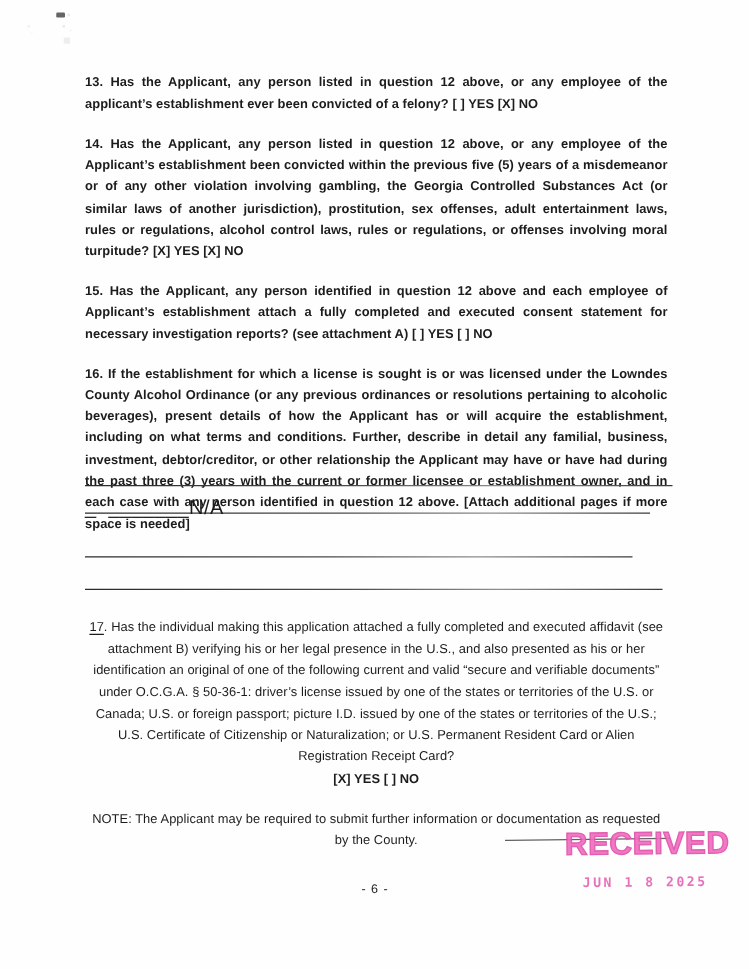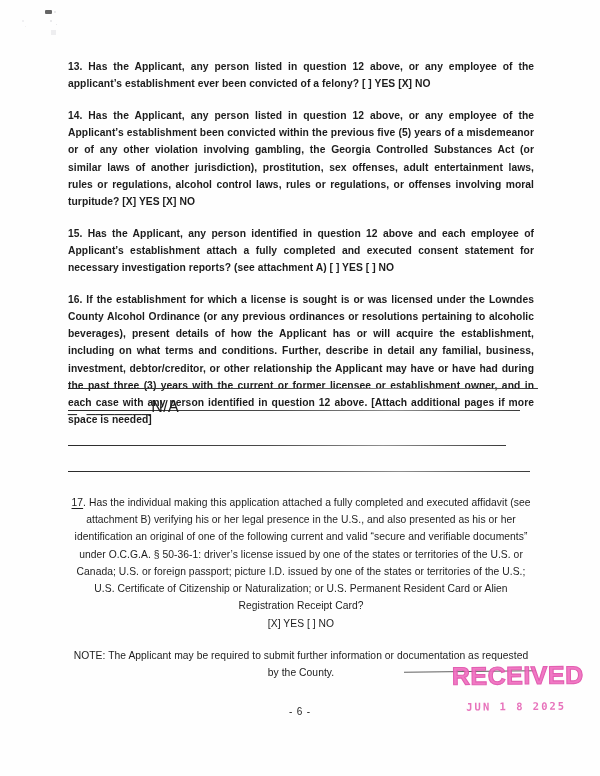--- a/index.html
+++ b/index.html
@@ -172,21 +172,21 @@
     <div class="rule r2"></div>
     <div class="na-mark">_  _______N/A</div>
     <div class="rule r3"></div>
     <div class="rule r4"></div>
   </div>
 
   <div id="body-text-2" style="position:absolute;left:68px;top:494px;width:466px;">
 
     <p class="para nojust"><span class="qnum-underline">17</span><span>.  Has the individual making this application attached a fully completed and executed affidavit (see attachment B) verifying  his or her legal presence in the U.S., and also presented as his or her identification an original of one of the following current and valid “secure and verifiable documents” under O.C.G.A. § 50-36-1: driver’s license issued by one of the states or territories of the U.S. or Canada; U.S. or foreign passport; picture I.D. issued by one of the states or territories of the U.S.; U.S. Certificate of Citizenship or Naturalization; or U.S. Permanent Resident Card or Alien Registration Receipt Card?</span></p>
 
-    <p class="para nojust" style="margin-top:-14px;margin-bottom:15px;">[X] YES  [ ] NO</p>
+    <p class="para nojust" style="margin-top:-14px;margin-bottom:15px;font-weight:bold;">[X] YES  [ ] NO</p>
 
 
     <p class="para nojust">NOTE:  The Applicant may be required to submit further information or documentation as requested by the County.</p>
 
   </div>
 
   <div id="stamp-strike"></div>
 
   <div id="stamp">
     <div class="stamp-word">RECEIVED</div>

